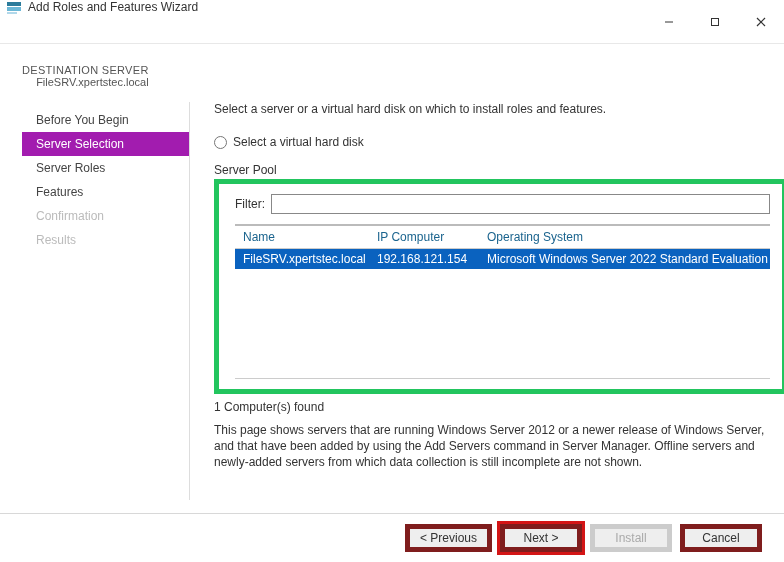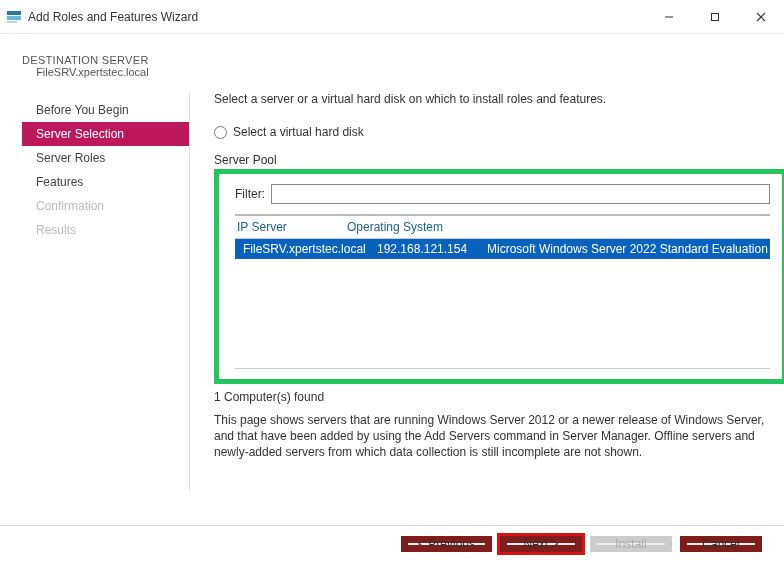--- a/index.html
+++ b/index.html
@@ -6,23 +6,22 @@
   body {
     font-family: "Segoe UI", Tahoma, sans-serif;
     font-size: 12px;
     background: #fff;
     width: 784px;
     height: 562px;
     overflow: hidden;
     color: #333;
   }
   .titlebar {
-    height: 34px;
+    height: 44px;
     display: flex;
-    align-items: center;
     padding: 0 0 0 6px;
     border-bottom: 1px solid #e8e8e8;
   }
   .titlebar .app-icon {
     width: 16px; height: 16px; margin-right: 6px;
     display: inline-flex; align-items:center; justify-content:center;
   }
   .titlebar .title { font-size: 12px; color: #333; flex: 1; }
   .winbtns { display: flex; height: 100%; }
   .winbtn {
@@ -54,21 +53,21 @@
     border-right: 1px solid #ddd;
     padding-top: 6px;
   }
   .side-item {
     padding: 5px 14px 5px 14px;
     font-size: 12px;
     color: #444;
     cursor: pointer;
   }
   .side-item.selected {
-    background: #be185d;
+    background: #a21caf;
     color: #fff;
   }
   .side-item.disabled { color: #bbb; cursor: default; }
   .main {
     flex: 1;
     padding-left: 24px;
     font-size: 12px;
     color: #333;
   }
   .instruction { margin-bottom: 19px; }
@@ -118,22 +117,22 @@
   .footnote { color: #333; line-height: 1.35; }
   .button-bar {
     border-top: 1px solid #d8d8d8;
     padding: 10px 22px 10px 22px;
     display: flex; justify-content: flex-end; gap: 8px;
     position: absolute;
     bottom: 0; left:0; right:0;
     background:#fff;
   }
   .btn {
-    min-width: 82px; height: 16px;
-    border: 7px solid #7f1d1d;
+    min-width: 82px; height: 28px;
+    border: 5px solid #7f1d1d;
     background: #eee;
     font-size: 12px; color: #333;
     display: inline-flex; align-items: center; justify-content: center;
     padding: 0 10px;
     cursor: pointer;
   }
   .btn.disabled { color: #aaa; border-color:#ccc; cursor: default; }
   .btn.highlight-red { outline: 3px solid #d41516; outline-offset: 0; }
 </style>
 </head>
@@ -197,21 +196,22 @@
     <div class="section-label">Server Pool</div>
 
     <div class="pool-box">
       <div class="filter-row">
         <label>Filter:</label>
         <input type="text" value="" style="">
       </div>
 
       <div class="grid">
         <div class="grid-header">
-          <div class="col col-ip">IP Server</div>
+          <div class="col col-name">Name</div>
+          <div class="col col-ip">IP Computer</div>
           <div class="col col-os">Operating System</div>
         </div>
         <div class="grid-body">
           <div class="grid-row selected">
             <div class="col col-name">FileSRV.xpertstec.local</div>
             <div class="col col-ip">192.168.121.154</div>
             <div class="col col-os">Microsoft Windows Server 2022 Standard Evaluation</div>
           </div>
         </div>
       </div>

